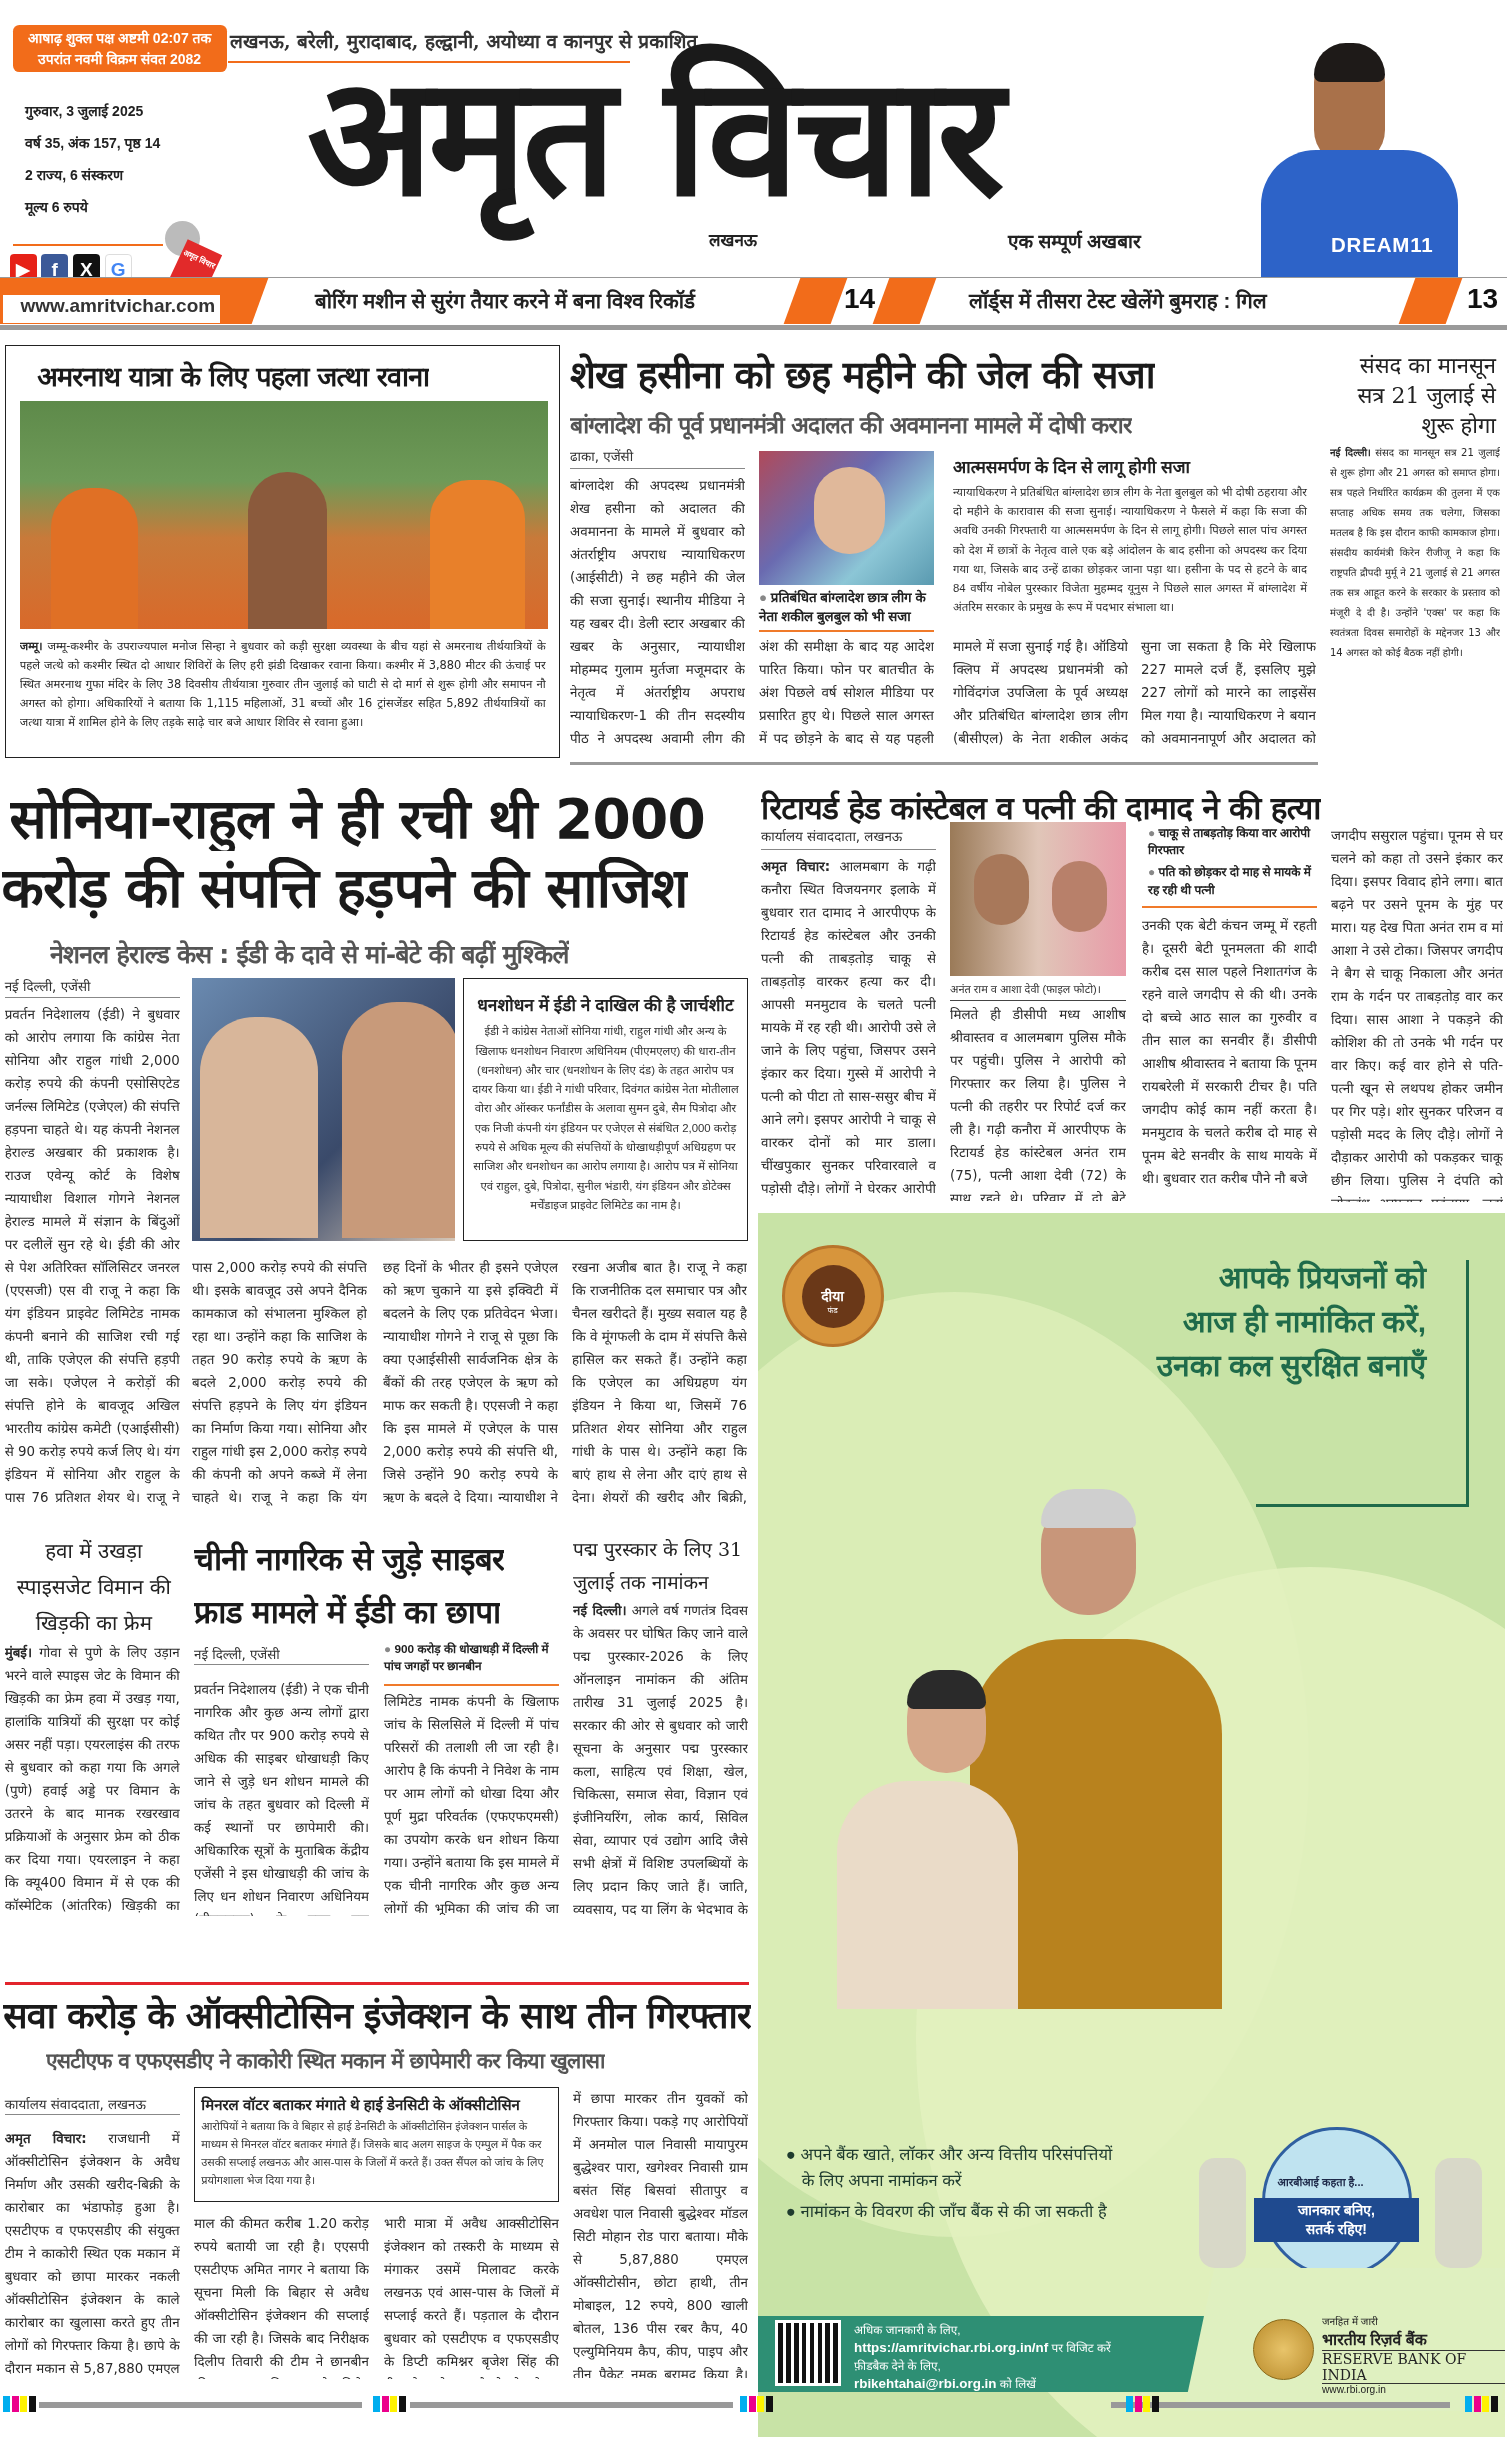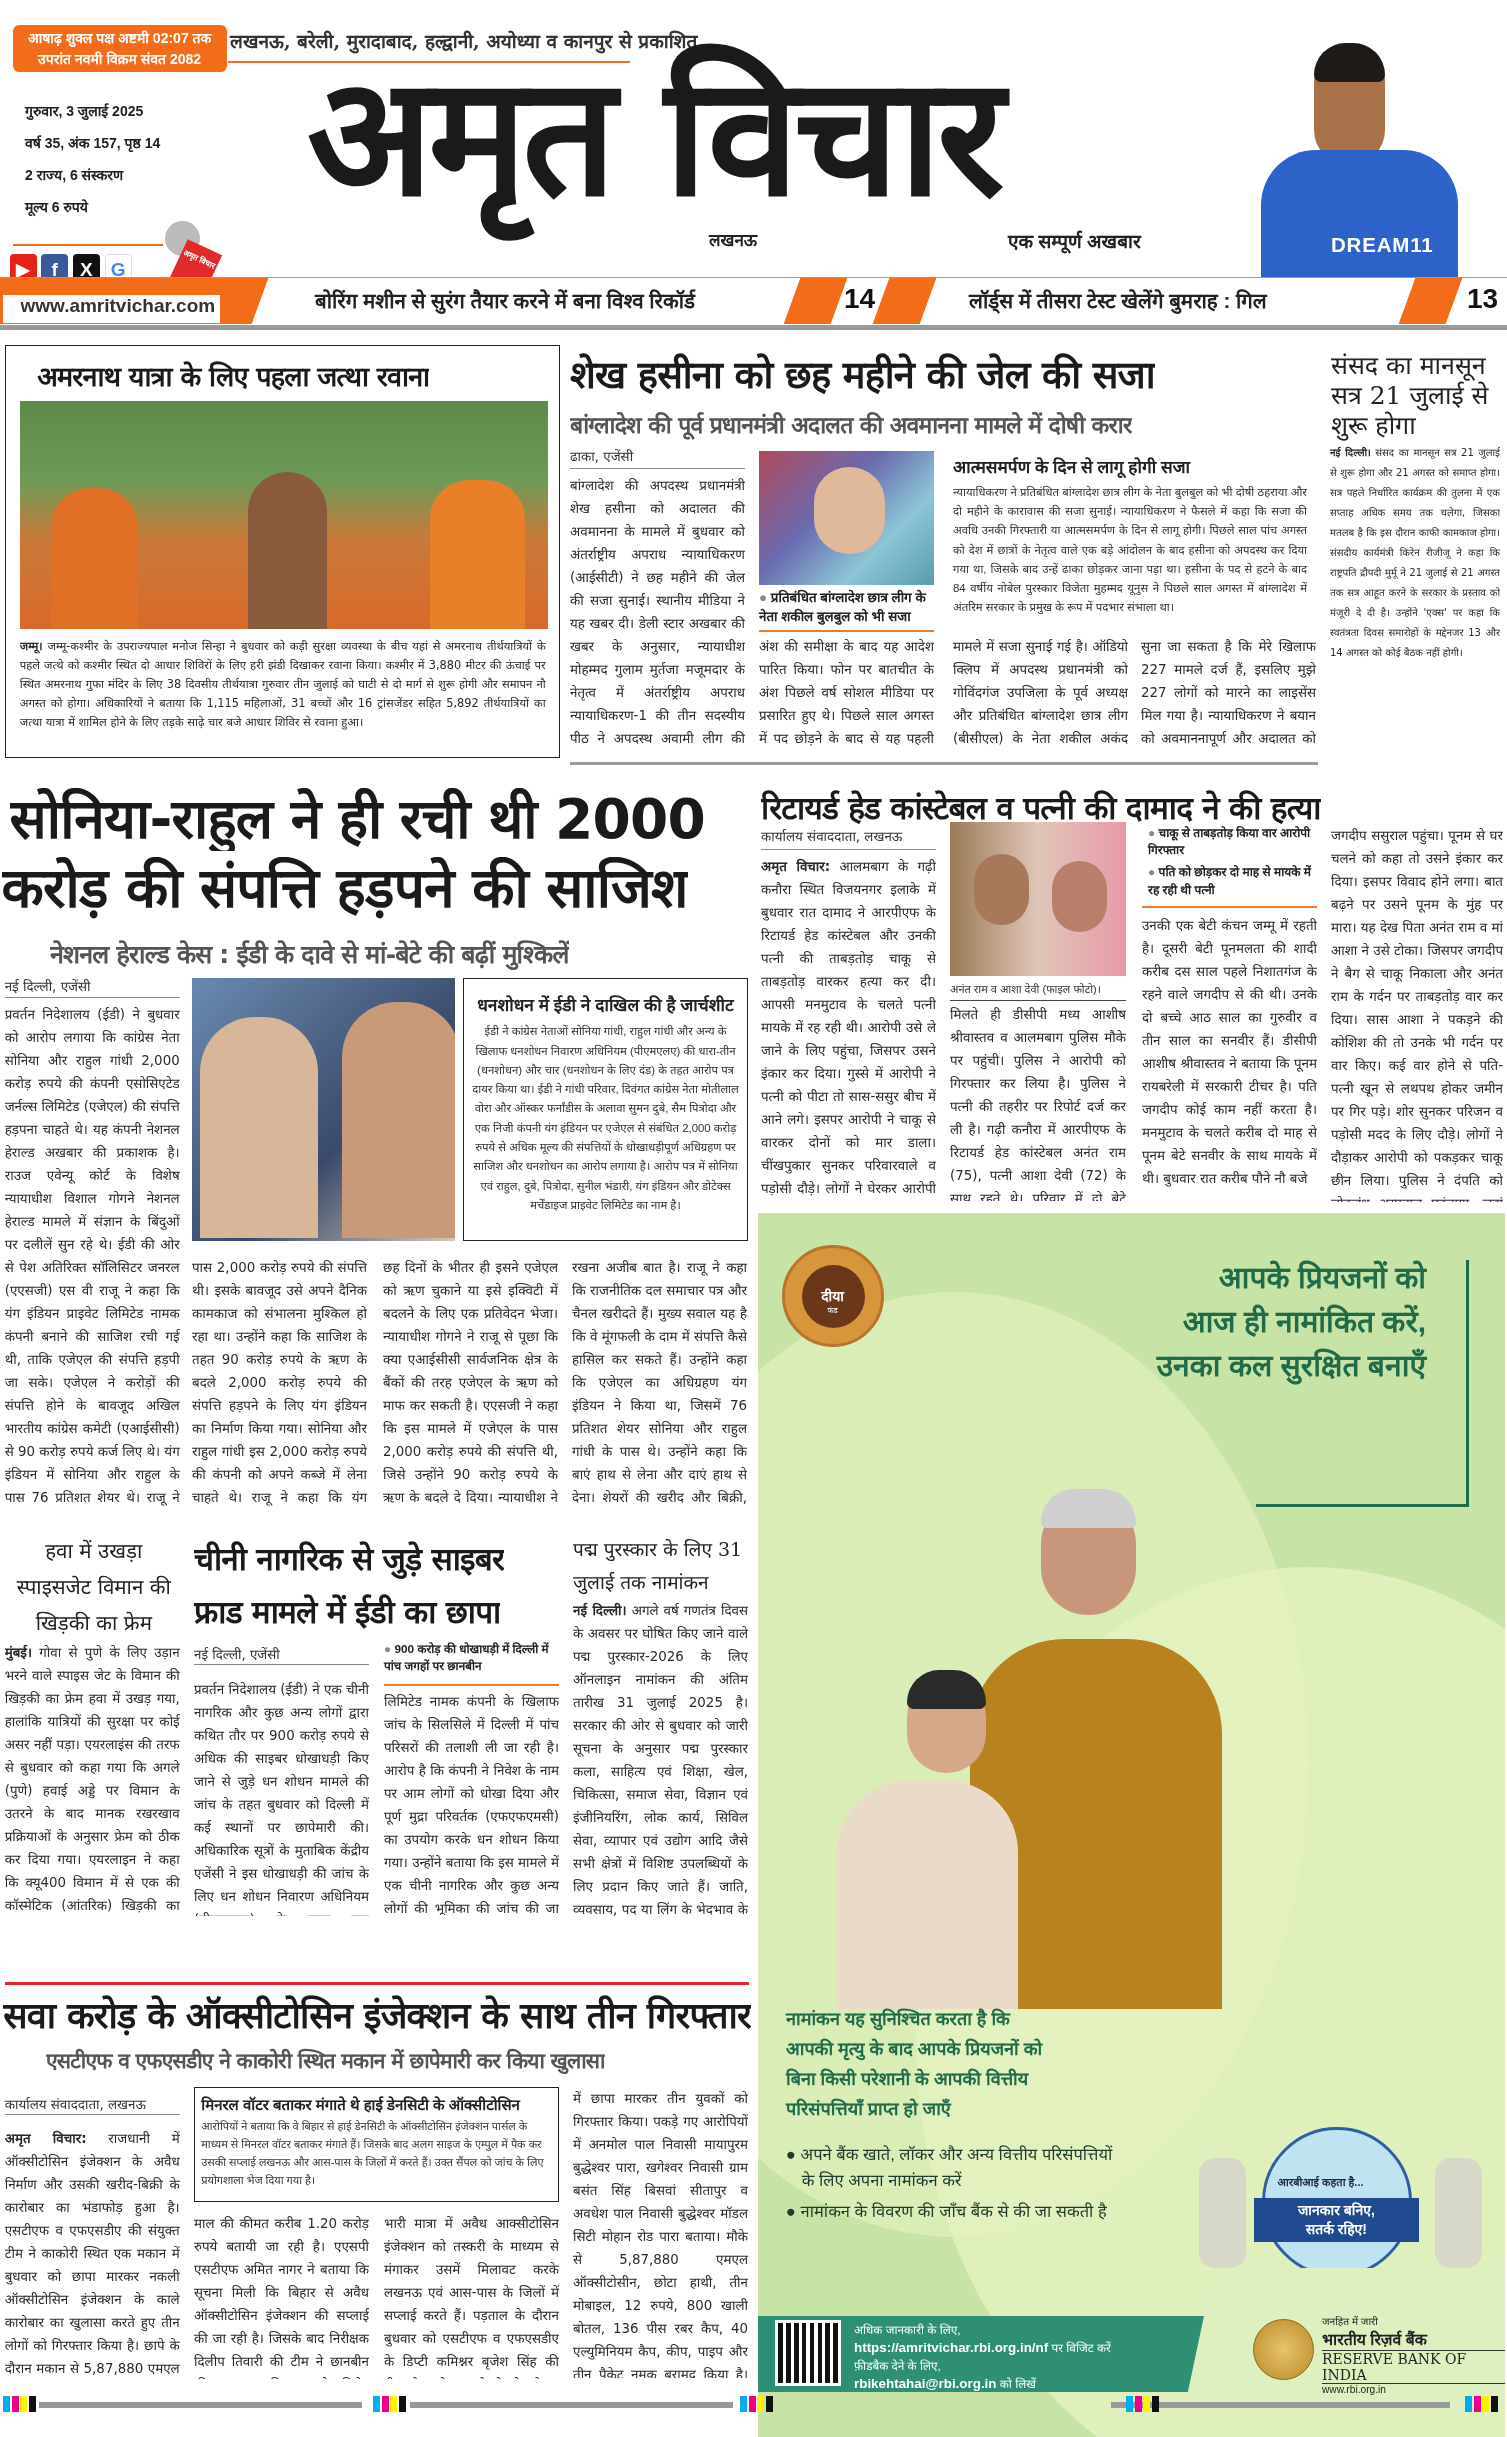--- a/index.html
+++ b/index.html
@@ -115,21 +115,21 @@
 <div class="abs orule" style="left:759px;top:630px;width:175px;height:1.6px"></div>
 <div class="abs body-text" style="left:759px;top:635px;width:175px;height:118px">अंश की समीक्षा के बाद यह आदेश पारित किया। फोन पर बातचीत के अंश पिछले वर्ष सोशल मीडिया पर प्रसारित हुए थे। पिछले साल अगस्त में पद छोड़ने के बाद से यह पहली बार है जब 72 वर्षीय नेता को किसी</div>
 <div class="abs" style="left:953px;top:455px;width:354px">
   <div style="font-weight:bold;font-size:17.3px;color:#222;margin-bottom:4.7px">आत्मसमर्पण के दिन से लागू होगी सजा</div>
   <div style="font-size:11.4px;line-height:19.3px;color:#333;text-align:justify">न्यायाधिकरण ने प्रतिबंधित बांग्लादेश छात्र लीग के नेता बुलबुल को भी दोषी ठहराया और दो महीने के कारावास की सजा सुनाई। न्यायाधिकरण ने फैसले में कहा कि सजा की अवधि उनकी गिरफ्तारी या आत्मसमर्पण के दिन से लागू होगी। पिछले साल पांच अगस्त को देश में छात्रों के नेतृत्व वाले एक बड़े आंदोलन के बाद हसीना को अपदस्थ कर दिया गया था, जिसके बाद उन्हें ढाका छोड़कर जाना पड़ा था। हसीना के पद से हटने के बाद 84 वर्षीय नोबेल पुरस्कार विजेता मुहम्मद यूनुस ने पिछले साल अगस्त में बांग्लादेश में अंतरिम सरकार के प्रमुख के रूप में पदभार संभाला था।</div>
 </div>
 <div class="abs body-text" style="left:953px;top:635px;width:175px;height:118px">मामले में सजा सुनाई गई है। ऑडियो क्लिप में अपदस्थ प्रधानमंत्री को गोविंदगंज उपजिला के पूर्व अध्यक्ष और प्रतिबंधित बांग्लादेश छात्र लीग (बीसीएल) के नेता शकील अकंद बुलबुल से कथित तौर पर ये कहते</div>
 <div class="abs body-text" style="left:1141px;top:635px;width:175px;height:118px">सुना जा सकता है कि मेरे खिलाफ 227 मामले दर्ज हैं, इसलिए मुझे 227 लोगों को मारने का लाइसेंस मिल गया है। न्यायाधिकरण ने बयान को अवमाननापूर्ण और अदालत को कमजोर करने का सीधा प्रयास माना।</div>
 <div class="abs rule" style="left:570px;top:762px;width:748px;height:3.2px;background:#999"></div>
 
-<div class="abs serif" style="left:1331px;top:351px;width:165px;font-size:25px;line-height:30px;text-align:left;color:#222">संसद का मानसून सत्र 21 जुलाई से शुरू होगा</div>
+<div class="abs serif" style="left:1331px;top:351px;width:165px;font-size:22px;line-height:30px;text-align:right;color:#222">संसद का मानसून सत्र 21 जुलाई से शुरू होगा</div>
 <div class="abs body-text serif" style="left:1330px;top:443px;width:170px;font-size:10px;line-height:20px;height:339px">
   <span class="bold">नई दिल्ली।</span>
   <span>संसद का मानसून सत्र 21 जुलाई से शुरू होगा और 21 अगस्त को समाप्त होगा। सत्र पहले निर्धारित कार्यक्रम की तुलना में एक सप्ताह अधिक समय तक चलेगा, जिसका मतलब है कि इस दौरान काफी कामकाज होगा। संसदीय कार्यमंत्री किरेन रीजीजू ने कहा कि राष्ट्रपति द्रौपदी मुर्मू ने 21 जुलाई से 21 अगस्त तक सत्र आहूत करने के सरकार के प्रस्ताव को मंजूरी दे दी है। उन्होंने 'एक्स' पर कहा कि स्वतंत्रता दिवस समारोहों के मद्देनजर 13 और 14 अगस्त को कोई बैठक नहीं होगी।</span>
 </div>
 
 <div class="abs hl" style="left:9.5px;top:788px;font-size:55px;line-height:63px">सोनिया-राहुल ने ही रची थी 2000</div>
 <div class="abs hl" style="left:1.6px;top:857px;font-size:55px;line-height:63px">करोड़ की संपत्ति हड़पने की साजिश</div>
 <div class="abs hl sub" style="left:50px;top:936px;font-size:25px">नेशनल हेराल्ड केस : ईडी के दावे से मां-बेटे की बढ़ीं मुश्किलें</div>
 <div class="abs dateline" style="left:4.7px;top:977px">नई दिल्ली, एजेंसी</div>
 <div class="abs rule" style="left:4.7px;top:997px;width:175px;height:0.8px"></div>
@@ -185,26 +185,20 @@
   <div style="position:absolute;left:498px;top:47px;width:213px;height:247px;border-right:3.2px solid #1f6b4a;border-bottom:3.2px solid #1f6b4a"></div>
 
   <div style="position:absolute;left:47px;top:284px;width:441px;height:512px">
     <div style="position:absolute;left:236px;top:0;width:95px;height:118px;border-radius:47px;background:#c8967a"></div>
     <div style="position:absolute;left:236px;top:-7.9px;width:95px;height:39px;border-radius:47px 47px 7.9px 7.9px;background:#cfcfcf"></div>
     <div style="position:absolute;left:165px;top:142px;width:252px;height:370px;border-radius:95px 95px 0 0;background:#b8821e"></div>
     <div style="position:absolute;left:102px;top:181px;width:79px;height:95px;border-radius:39px;background:#d6a88a"></div>
     <div style="position:absolute;left:102px;top:173px;width:79px;height:39px;border-radius:39px 39px 7.9px 7.9px;background:#2a2a2a"></div>
     <div style="position:absolute;left:31.5px;top:284px;width:181px;height:228px;border-radius:71px 71px 0 0;background:#eadbc8"></div>
   </div>
-  <div style="position:absolute;left:28px;top:791px;width:362px;font-size:18px;line-height:30px" class="ad-green">
-    <div>नामांकन यह सुनिश्चित करता है कि</div>
-    <div>आपकी मृत्यु के बाद आपके प्रियजनों को</div>
-    <div>बिना किसी परेशानी के आपकी वित्तीय</div>
-    <div>परिसंपत्तियाँ प्राप्त हो जाएँ</div>
-  </div>
   <div style="position:absolute;left:28px;top:928px;width:331px;font-size:16.5px;line-height:26px;color:#1e3b2e">
     <div style="margin-bottom:4.7px;padding-left:15.8px;text-indent:-15.8px">● <span>अपने बैंक खाते, लॉकर और अन्य वित्तीय परिसंपत्तियों के लिए अपना नामांकन करें</span></div>
     <div style="padding-left:15.8px;text-indent:-15.8px">● <span>नामांकन के विवरण की जाँच बैंक से की जा सकती है</span></div>
   </div>
 
   <div style="position:absolute;left:488px;top:906px;width:181px;height:158px">
     <div style="position:absolute;left:15.8px;top:7.9px;width:150px;height:150px;border-radius:50%;background:#bfe3f0;border:3.2px solid #2f5fa0"></div>
     <div style="position:absolute;left:31.5px;top:55px;font-weight:bold;font-size:11px;color:#1e2a4a">आरबीआई कहता है...</div>
     <div style="position:absolute;left:7.9px;top:79px;width:165px;background:#1f4a8f;color:#fff;font-weight:bold;font-size:14px;line-height:19px;text-align:center;padding:3.2px 0">
       <div>जानकार बनिए,</div>

